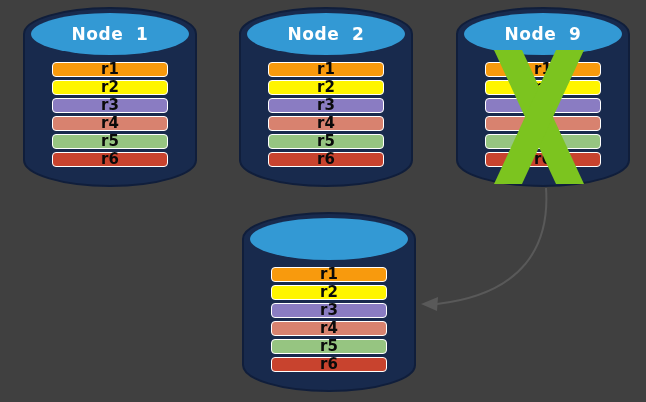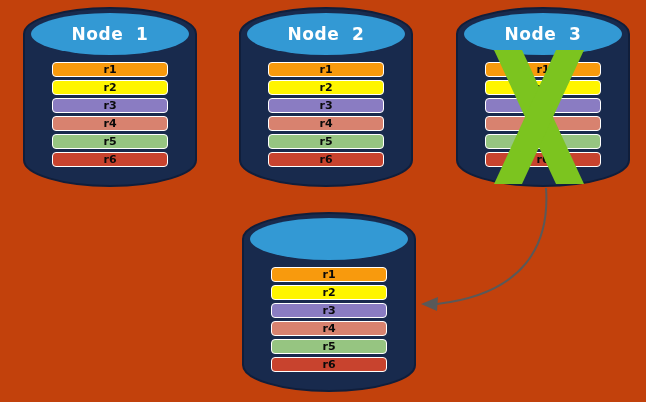--- a/index.html
+++ b/index.html
@@ -1,20 +1,20 @@
 <!DOCTYPE html>
 <html><head>
 <meta charset="utf-8">
 <style>
   html, body { margin: 0; padding: 0; background: #ffffff; }
   .canvas {
     position: relative;
     width: 646px;
     height: 402px;
-    background: #c2410c;
+    background: #404040;
     overflow: hidden;
     font-family: "DejaVu Sans", sans-serif;
   }
   .node { position: absolute; width: 178px; height: 186px; }
   .node svg.cyl { position: absolute; left: 0; top: 0; }
   .node-title {
     position: absolute;
     left: 0; top: 17px;
     width: 100%; height: 26px;
     line-height: 26px;
@@ -28,21 +28,21 @@
   .rows { position: absolute; left: 31px; top: 58px; width: 116px; }
   .row {
     box-sizing: border-box;
     height: 15px;
     margin-bottom: 3px;
     border: 1.5px solid #ffffff;
     border-radius: 4px;
     display: flex;
     align-items: center;
     justify-content: center;
-    font-size: 11px;
+    font-size: 15px;
     font-weight: bold;
     color: #0a0a0a;
     line-height: 11px;
   }
   .xmark { position: absolute; left: 38px; top: 46px; }
   .arrow-overlay {
     position: absolute;
     left: 0; top: 0;
     width: 646px; height: 402px;
     pointer-events: none;
@@ -83,21 +83,21 @@
       <div class="row" style="background-color: rgb(150, 197, 129);">r5</div>
       <div class="row" style="background-color: rgb(200, 67, 46);">r6</div>
     </div>
   </div>
 
   <div class="node" style="left:454px; top:4px;">
     <svg class="cyl" width="178" height="186" viewBox="0 0 178 186">
       <path d="M 3 30 A 86 26 0 0 1 175 30 L 175 156 A 86 26 0 0 1 3 156 Z" stroke-width="2" fill="#182A4D" stroke="#101E3B"></path>
       <ellipse cx="89" cy="30" rx="79" ry="21" fill="#3399D4"></ellipse>
     </svg>
-    <div class="node-title">Node  3</div>
+    <div class="node-title">Node  9</div>
     <div class="rows">
       <div class="row" style="background-color: rgb(248, 154, 13);">r1</div>
       <div class="row" style="background-color: rgb(255, 245, 0);">r2</div>
       <div class="row" style="background-color: rgb(138, 124, 194);">r3</div>
       <div class="row" style="background-color: rgb(216, 130, 111);">r4</div>
       <div class="row" style="background-color: rgb(150, 197, 129);">r5</div>
       <div class="row" style="background-color: rgb(200, 67, 46);">r6</div>
     </div>
     <svg class="xmark" width="94" height="134" viewBox="0 0 94 134">
       <polygon points="2,0 30,0 92,134 64,134" fill="#7CC41F"></polygon>

